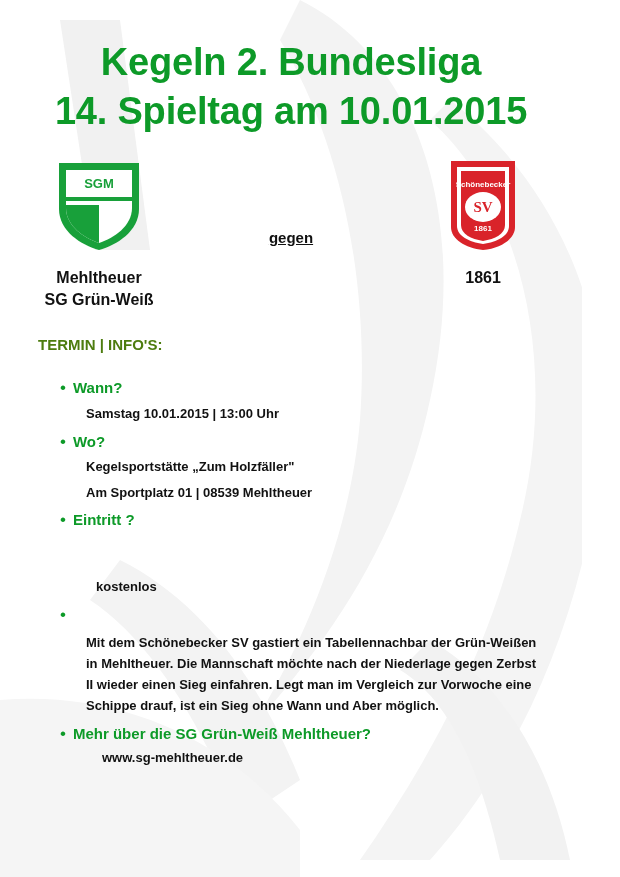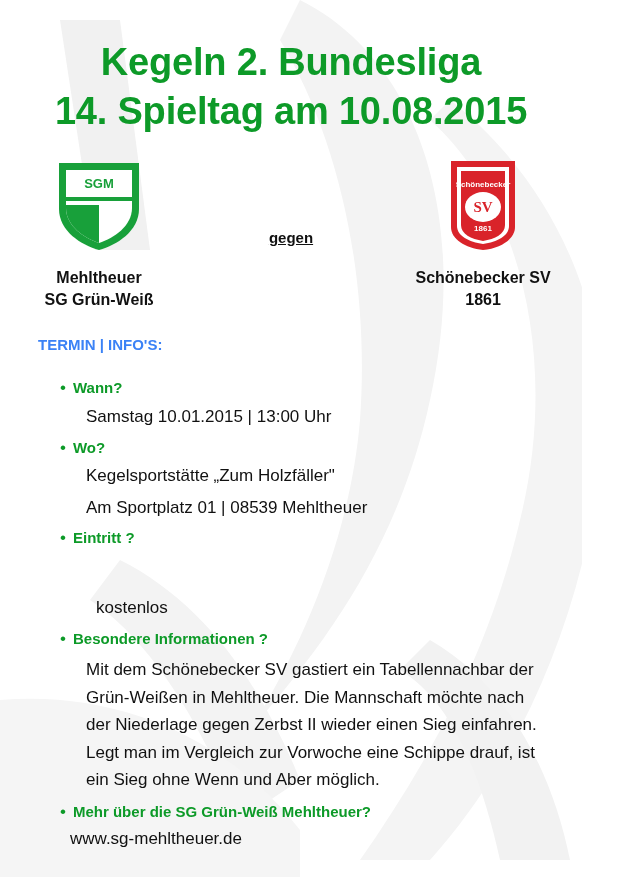--- a/index.html
+++ b/index.html
@@ -84,21 +84,21 @@
   }
   
   .info {
     margin-top: 26px;
     padding-left: 38px;
     padding-right: 30px;
   }
   .info-header {
     font-weight: bold;
     font-size: 15px;
-    color: #3b82f6;
+    color: #4d7c0f;
     margin-bottom: 26px;
   }
   .bullet-row {
     display: flex;
     align-items: flex-start;
     margin-left: 22px;
     margin-top: 9px;
   }
   .bullet-dot {
     color: #0d9a28;
@@ -107,36 +107,36 @@
     margin-right: 7px;
   }
   .bullet-label {
     color: #0d9a28;
     font-weight: bold;
     font-size: 15px;
   }
   .answer {
     margin-left: 48px;
     margin-top: 6px;
-    font-weight: normal;
-    font-size: 17px;
+    font-weight: bold;
+    font-size: 13px;
     color: #111;
     line-height: 1.5;
   }
   .answer.paragraph {
     margin-top: 8px;
     margin-right: 10px;
     line-height: 1.62;
   }
   .answer.indent-small {
     margin-left: 58px;
     margin-top: 47px;
   }
   .answer.url {
-    margin-left: 32px;
+    margin-left: 64px;
     margin-top: 4px;
   }
 </style>
 </head>
 <body>
 
 <div class="poster">
 
   <svg class="watermark" viewBox="0 0 620 877" xmlns="http://www.w3.org/2000/svg">
     <rect x="0" y="0" width="620" height="877" fill="#ffffff"></rect>
@@ -145,21 +145,21 @@
     <path d="M 430 120 C 520 200, 560 360, 520 520 C 490 650, 430 760, 360 860 L 430 860 C 520 760, 580 620, 600 470 C 620 300, 540 170, 450 100 Z" fill="#f4f4f4"></path>
     <path d="M 120 560 C 200 600, 260 680, 300 780 L 240 820 C 200 720, 150 640, 90 600 Z" fill="#f3f3f3"></path>
     <path d="M 0 700 C 120 690, 230 740, 300 830 L 300 877 L 0 877 Z" fill="#f5f5f5"></path>
     <path d="M 430 640 C 500 680, 550 760, 570 860 L 500 860 C 480 770, 450 700, 400 670 Z" fill="#f2f2f2"></path>
   </svg>
 
   <div class="content">
 
     <div class="title-block">
       <div class="title-line">Kegeln 2. Bundesliga</div>
-      <div class="title-line">14. Spieltag am 10.08.2015</div>
+      <div class="title-line">14. Spieltag am 10.01.2015</div>
     </div>
 
     <div class="teams">
 
       <div class="team">
         <div class="crest-wrap">
           <svg width="96" height="96" viewBox="0 0 96 96" xmlns="http://www.w3.org/2000/svg">
             <path d="M 8 6 L 88 6 L 88 52 C 88 74, 66 88, 48 93 C 30 88, 8 74, 8 52 Z" fill="#18a03a"></path>
             <path d="M 15 13 L 81 13 L 81 51 C 81 69, 63 81, 48 86 C 33 81, 15 69, 15 51 Z" fill="#ffffff"></path>
             <text x="48" y="31" font-family="Liberation Sans, sans-serif" font-size="13" font-weight="bold" fill="#18a03a" text-anchor="middle">SGM</text>
@@ -181,21 +181,20 @@
             <path d="M 14 4 L 78 4 L 78 70 C 78 82, 64 91, 46 93 C 28 91, 14 82, 14 70 Z" fill="#d9232a"></path>
             <path d="M 20 10 L 72 10 L 72 69 C 72 79, 60 85, 46 87 C 32 85, 20 79, 20 69 Z" fill="#ffffff"></path>
             <path d="M 24 14 L 68 14 L 68 68 C 68 77, 58 82, 46 84 C 34 82, 24 77, 24 68 Z" fill="#d9232a"></path>
             <text x="46" y="30" font-family="Liberation Sans, sans-serif" font-size="8" font-weight="bold" fill="#ffffff" text-anchor="middle">Schönebecker</text>
             <ellipse cx="46" cy="50" rx="18" ry="15" fill="#ffffff"></ellipse>
             <text x="46" y="55" font-family="Liberation Serif, serif" font-size="15" font-weight="bold" fill="#d9232a" text-anchor="middle">SV</text>
             <text x="46" y="74" font-family="Liberation Sans, sans-serif" font-size="8" font-weight="bold" fill="#ffffff" text-anchor="middle">1861</text>
           </svg>
         </div>
         <div class="team-name">
-          <div>Schönebecker SV</div>
           <div>1861</div>
         </div>
       </div>
 
     </div>
 
     <div class="info">
       <div class="info-header">TERMIN | INFO'S:</div>
 
       <div class="bullet-row">
@@ -212,23 +211,22 @@
       <div class="answer">Am Sportplatz 01 | 08539 Mehltheuer</div>
 
       <div class="bullet-row">
         <span class="bullet-dot">•</span>
         <span class="bullet-label">Eintritt ?</span>
       </div>
       <div class="answer indent-small">kostenlos</div>
 
       <div class="bullet-row">
         <span class="bullet-dot">•</span>
-        <span class="bullet-label">Besondere Informationen ?</span>
-      </div>
-      <div class="answer paragraph">Mit dem Schönebecker SV gastiert ein Tabellennachbar der Grün-Weißen in Mehltheuer. Die Mannschaft möchte nach der Niederlage gegen Zerbst II wieder einen Sieg einfahren. Legt man im Vergleich zur Vorwoche eine Schippe drauf, ist ein Sieg ohne Wenn und Aber möglich.</div>
+      </div>
+      <div class="answer paragraph">Mit dem Schönebecker SV gastiert ein Tabellennachbar der Grün-Weißen in Mehltheuer. Die Mannschaft möchte nach der Niederlage gegen Zerbst II wieder einen Sieg einfahren. Legt man im Vergleich zur Vorwoche eine Schippe drauf, ist ein Sieg ohne Wann und Aber möglich.</div>
 
       <div class="bullet-row">
         <span class="bullet-dot">•</span>
         <span class="bullet-label">Mehr über die SG Grün-Weiß Mehltheuer?</span>
       </div>
       <div class="answer url">www.sg-mehltheuer.de</div>
 
     </div>
   </div>
 </div>

